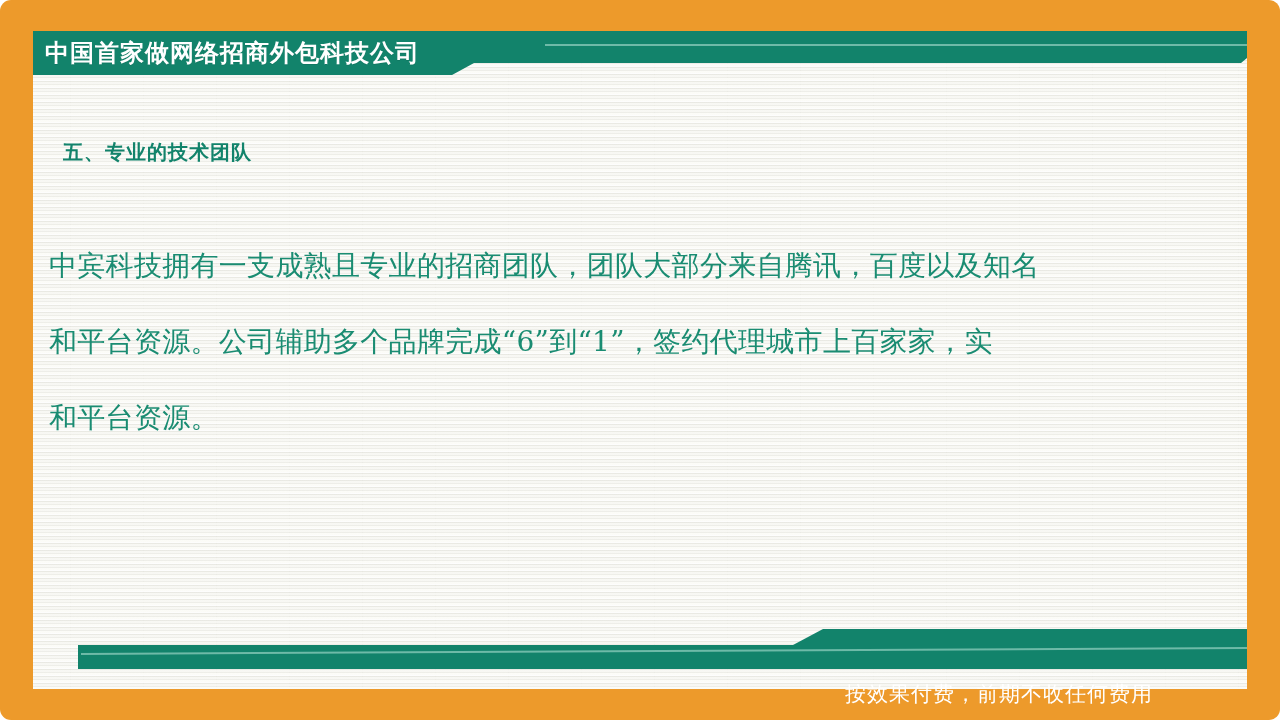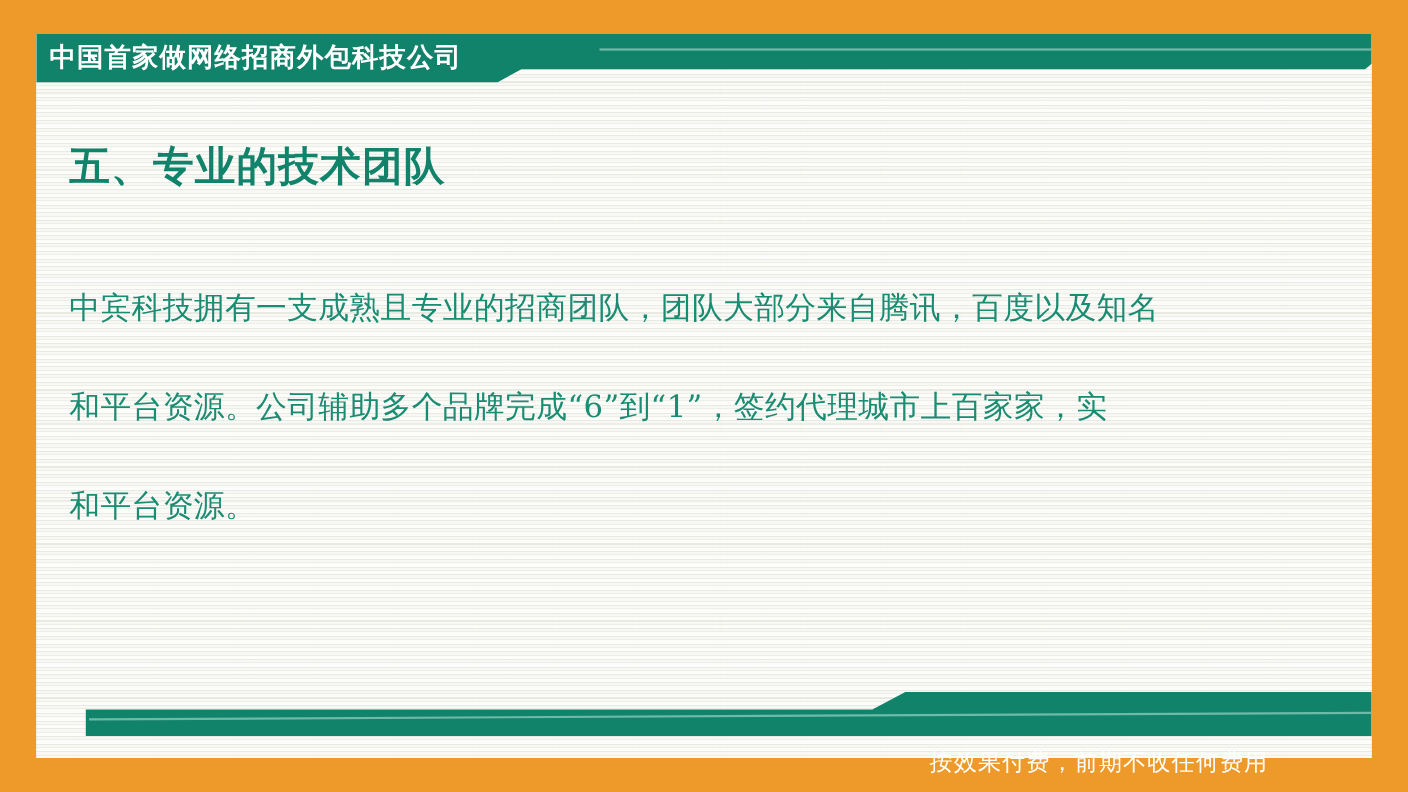--- a/index.html
+++ b/index.html
@@ -7,20 +7,21 @@
     padding: 0;
     background: #ffffff;
   }
   #slide {
     position: relative;
     width: 1280px;
     height: 720px;
     overflow: hidden;
     background: #ED9A2B;
     font-family: "Liberation Sans", "DejaVu Sans", sans-serif;
+    border-radius: 11px;
   }
 
   
   #paper {
     position: absolute;
     left: 33px;
     top: 31px;
     width: 1214px;
     height: 658px;
     background-color: #F3F3EF;
@@ -102,42 +103,42 @@
     top: 75px;
     width: 1214px;
     height: 545px;
   }
 
   #section-heading {
     position: absolute;
     left: 30px;
     top: 58px;
     color: #12836B;
-    font-size: 37px;
+    font-size: 20px;
     font-weight: bold;
     letter-spacing: 1px;
     line-height: 38px;
     white-space: nowrap;
   }
 
   #body-paragraph {
     position: absolute;
     left: 14px;
     top: 152px;
     width: 1150px;
     color: #1A8C72;
     font-family: "DejaVu Serif", "Liberation Serif", serif;
     font-size: 28px;
     line-height: 74px;
     letter-spacing: 0.3px;
     text-align: justify;
     text-justify: inter-character;
   }
   #body-paragraph p {
-    margin: 16px;
+    margin: 2px;
     white-space: nowrap;
   }
 </style>
 </head>
 <body>
 
 <div id="slide">
 
   <div id="paper"></div>
 

